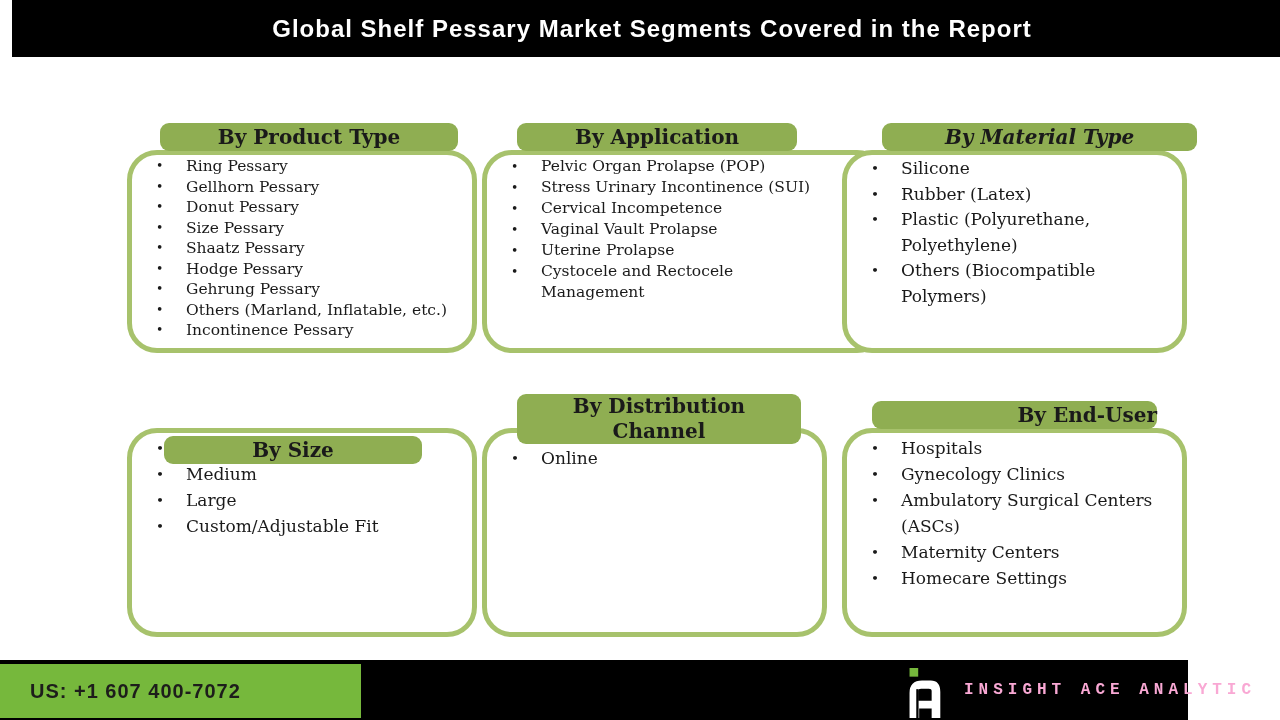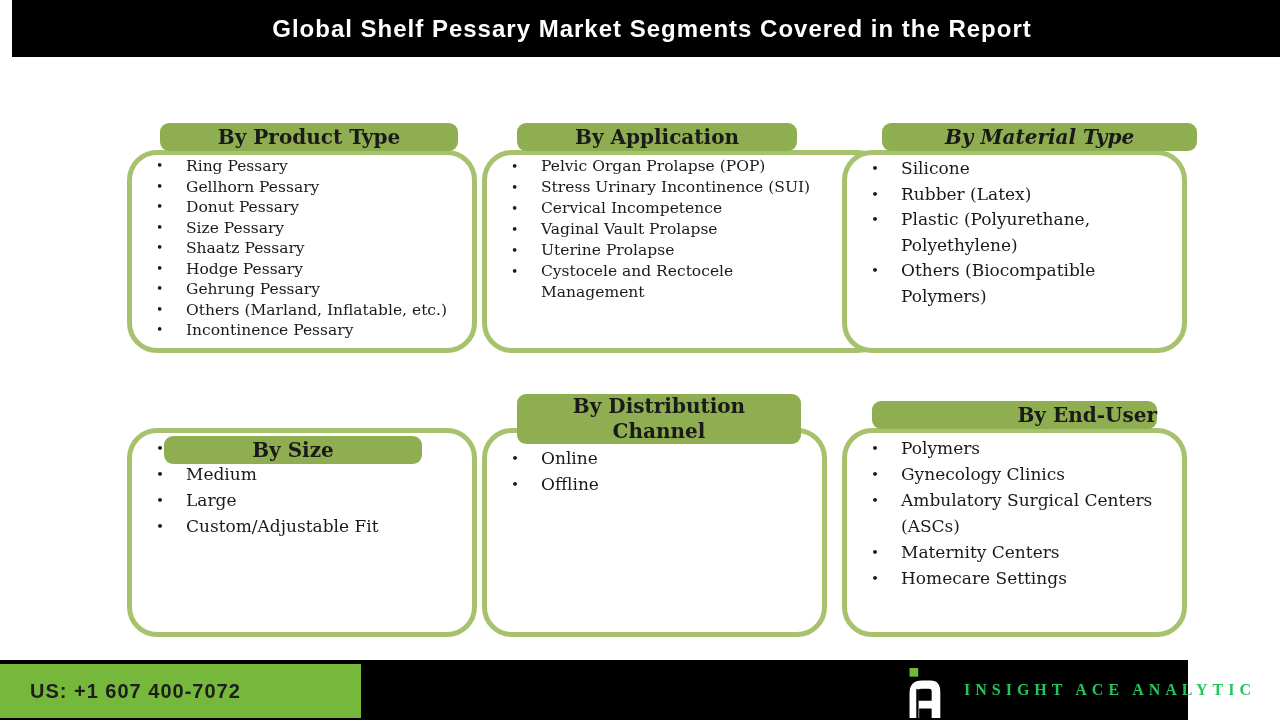--- a/index.html
+++ b/index.html
@@ -78,21 +78,21 @@
   .phone-badge span {
     font-family:"Liberation Sans", sans-serif; font-weight:bold;
     font-size:20px; letter-spacing:1px; color:#1d1d1b; white-space:nowrap;
   }
   .brand {
     position:absolute; left:902px; top:0; height:60px;
     display:flex; align-items:center; gap:20px;
   }
   .brand svg { display:block; margin-top:5px; }
   .brand-name {
-    color:#22c55e; font-family:Liberation Serif, serif; font-weight:bold;
+    color:#f9a8d4; font-family:Liberation Mono, monospace; font-weight:bold;
     font-size:16px; letter-spacing:5px; white-space:nowrap;
   }
 </style>
 </head>
 <body>
 
 <div class="stage" style="--bar_black: #000000; --title_text: #FFFFFF; --header_tab_green: #8FAE52; --box_border_green: #A7C26C; --footer_green: #76B83C; --body_text: #1A1A1A;">
 
   <header class="titlebar">
     <h1>Global Shelf Pessary Market Segments Covered in the Report</h1>
@@ -148,28 +148,27 @@
           <li>Large</li>
           <li>Custom/Adjustable Fit</li>
         </ul>
     </section>
 
     <section class="box box-5">
       <div class="tab two-line">By Distribution
 Channel</div>
       <ul class="items">
           <li>Online</li>
-          <li>Offline</li>
         </ul>
     </section>
 
     <section class="box box-6">
       <div class="tab">By End-User</div>
       <ul class="items">
-          <li>Polymers</li>
+          <li>Hospitals</li>
           <li>Gynecology Clinics</li>
           <li>Ambulatory Surgical Centers
 (ASCs)</li>
           <li>Maternity Centers</li>
           <li>Homecare Settings</li>
         </ul>
     </section>
 
   </main>
 

